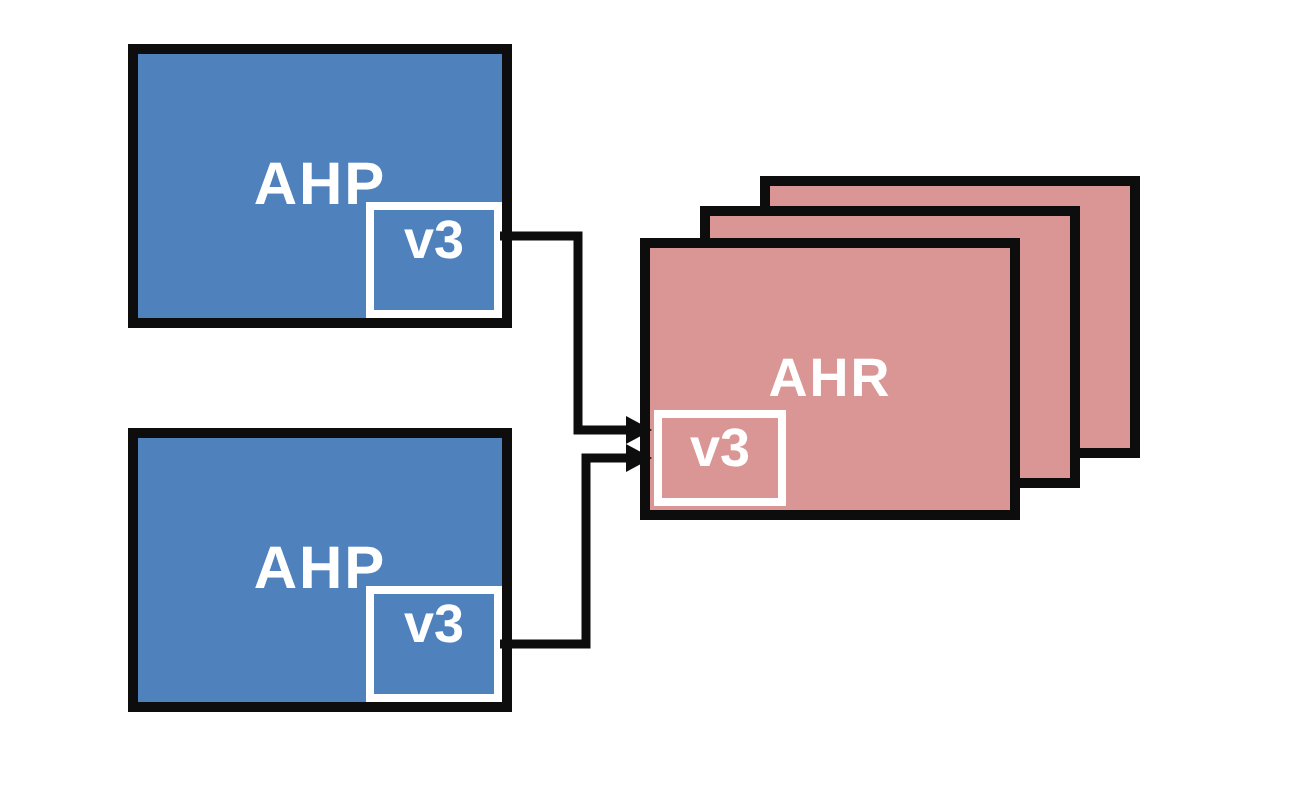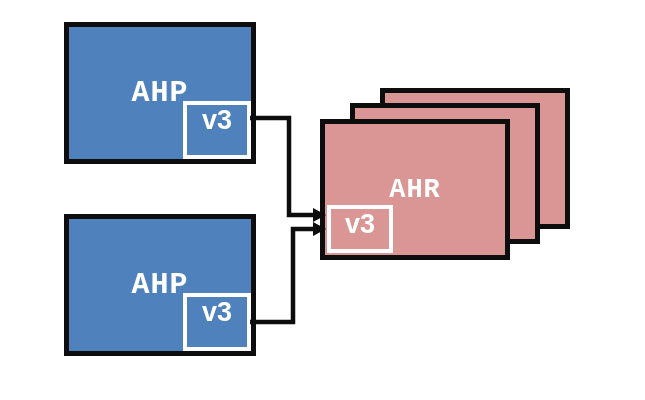--- a/index.html
+++ b/index.html
@@ -20,21 +20,20 @@
     box-sizing: border-box;
     border: 5px solid #0d0d0d;
     display: flex;
     align-items: center;
     justify-content: center;
   }
   .box .node-label {
     color: #ffffff;
     font-weight: bold;
     user-select: none;
-    font-family: Liberation Mono, monospace;
   }
   .blue { background: #4f81bd; }
   .pink { background: #d99694; }
 
   .ahp-top    { left: 64px;  top: 22px;  width: 192px; height: 142px; z-index: 4; }
   .ahp-bottom { left: 64px;  top: 214px; width: 192px; height: 142px; z-index: 4; }
 
   .ahr-back   { left: 380px; top: 88px;  width: 190px; height: 141px; z-index: 1; }
   .ahr-middle { left: 350px; top: 103px; width: 190px; height: 141px; z-index: 2; }
   .ahr-front  { left: 320px; top: 119px; width: 190px; height: 141px; z-index: 3; }

